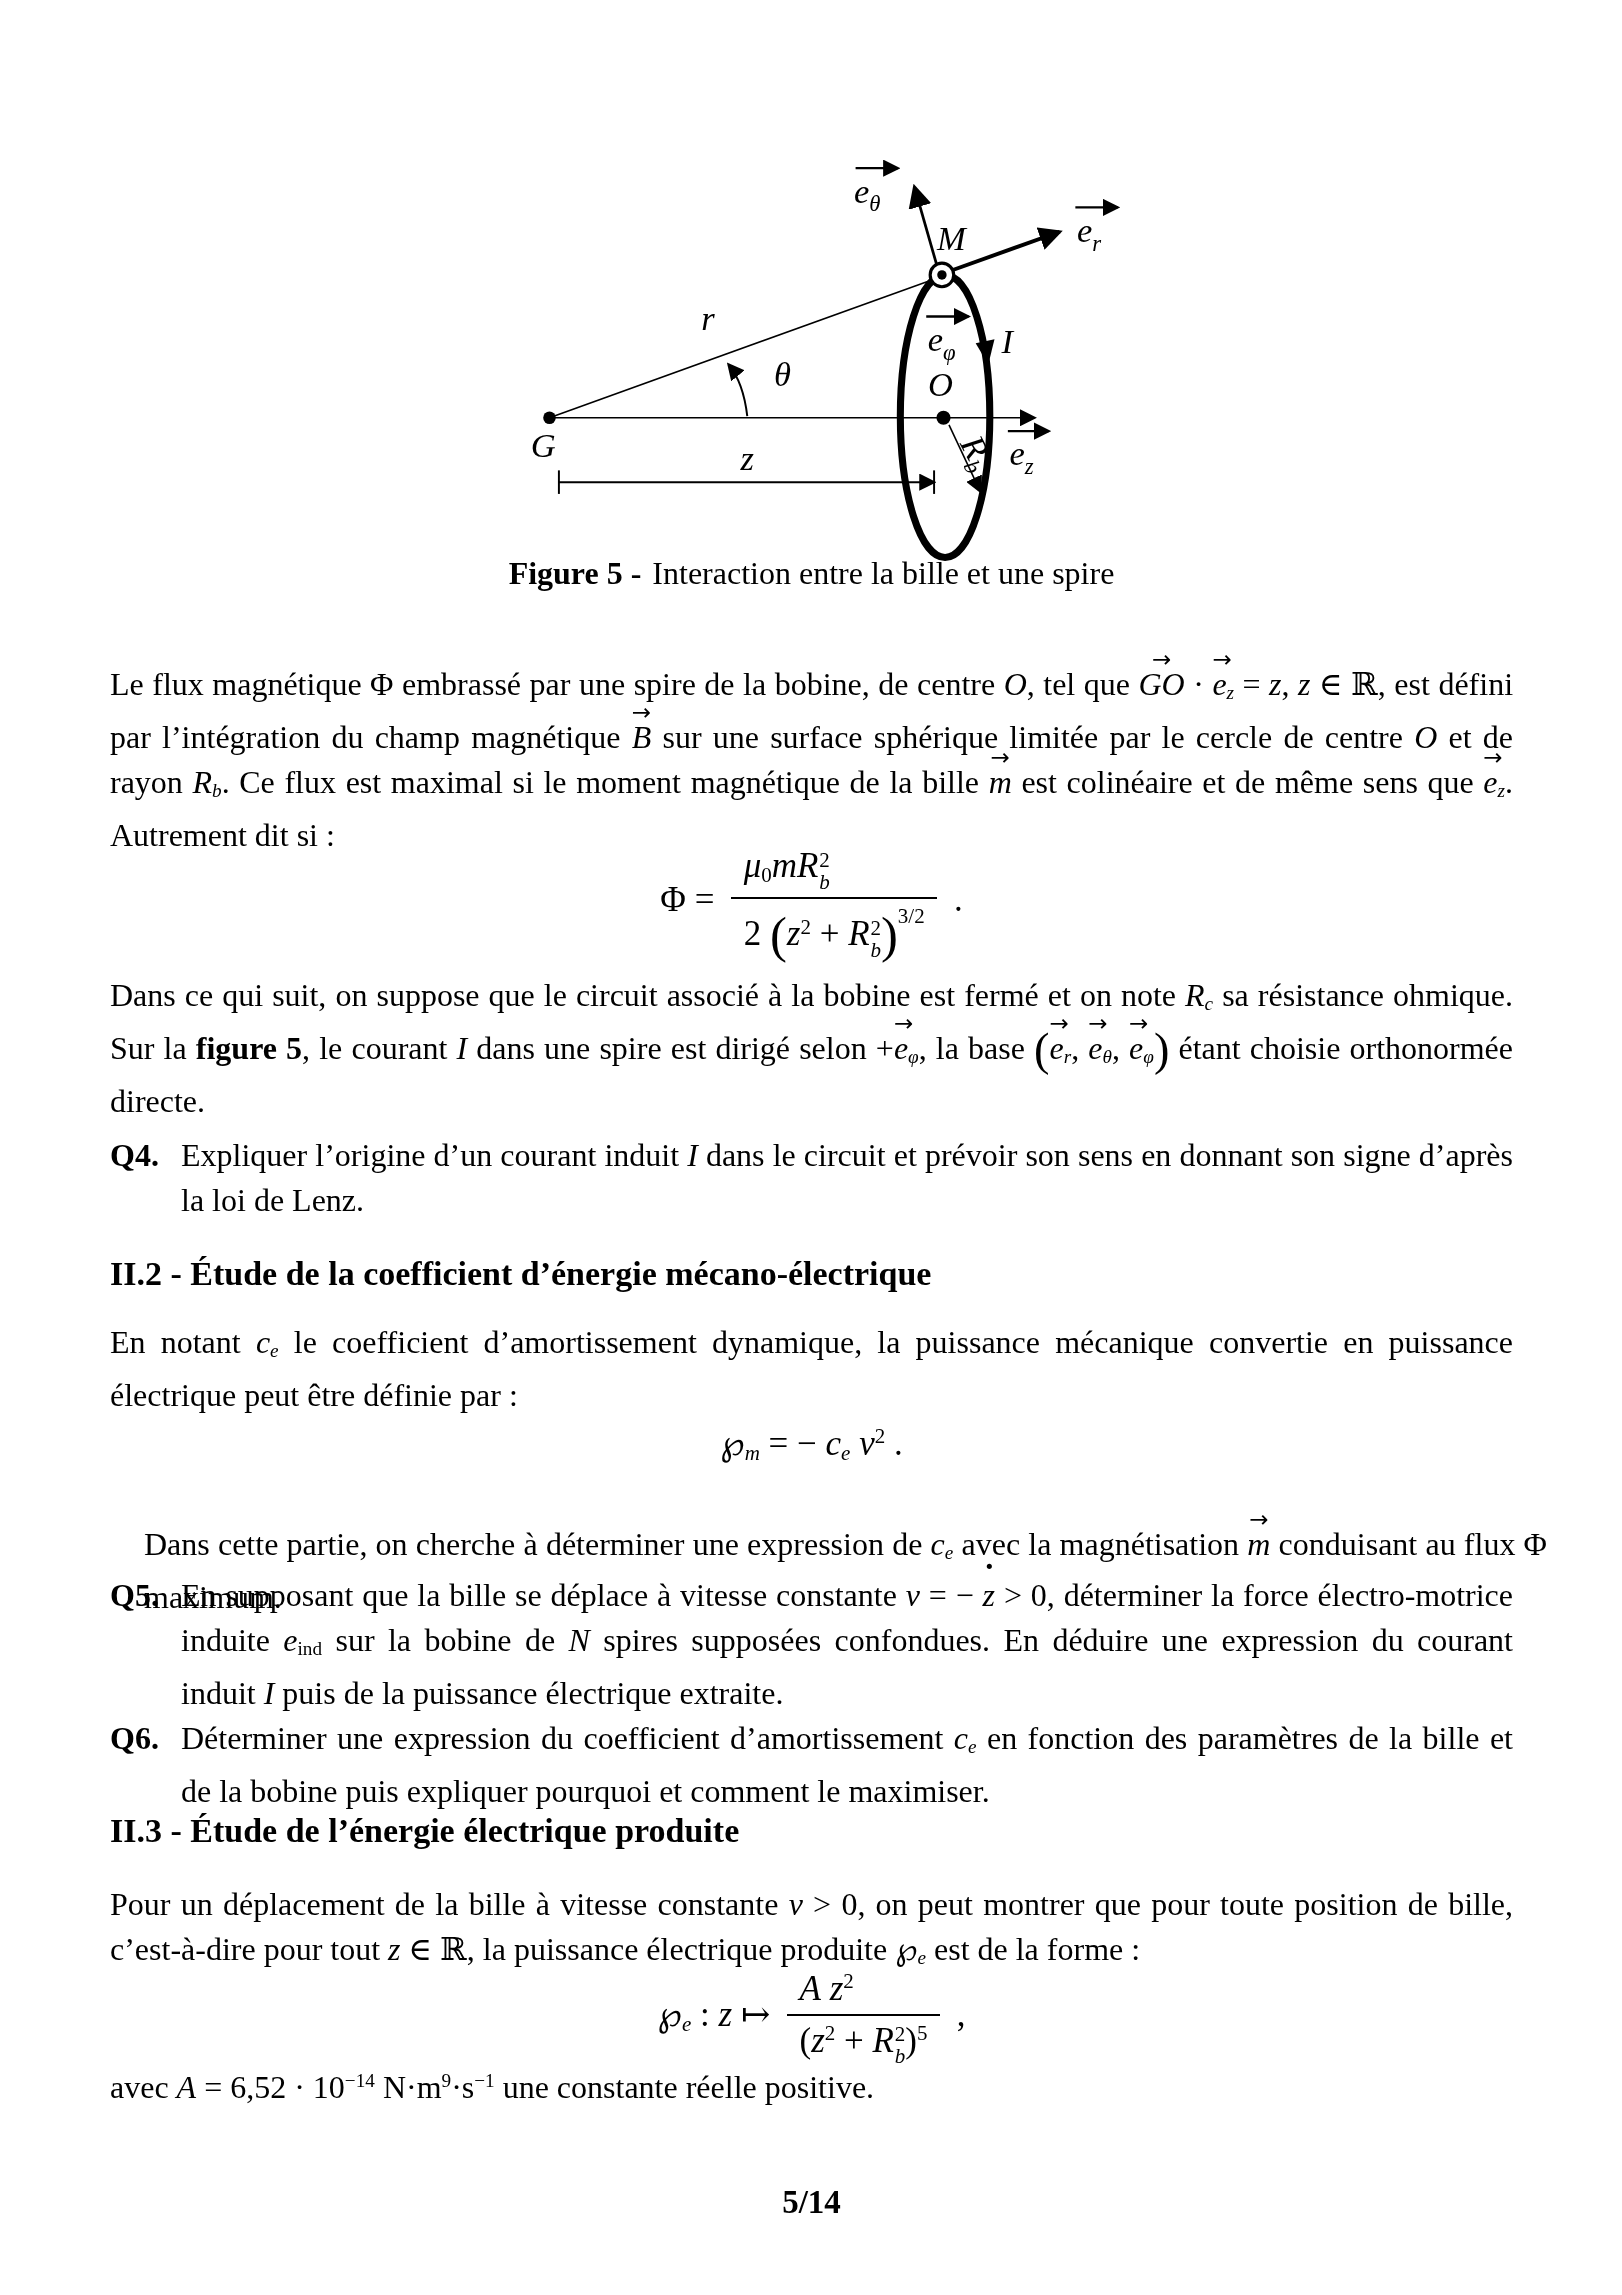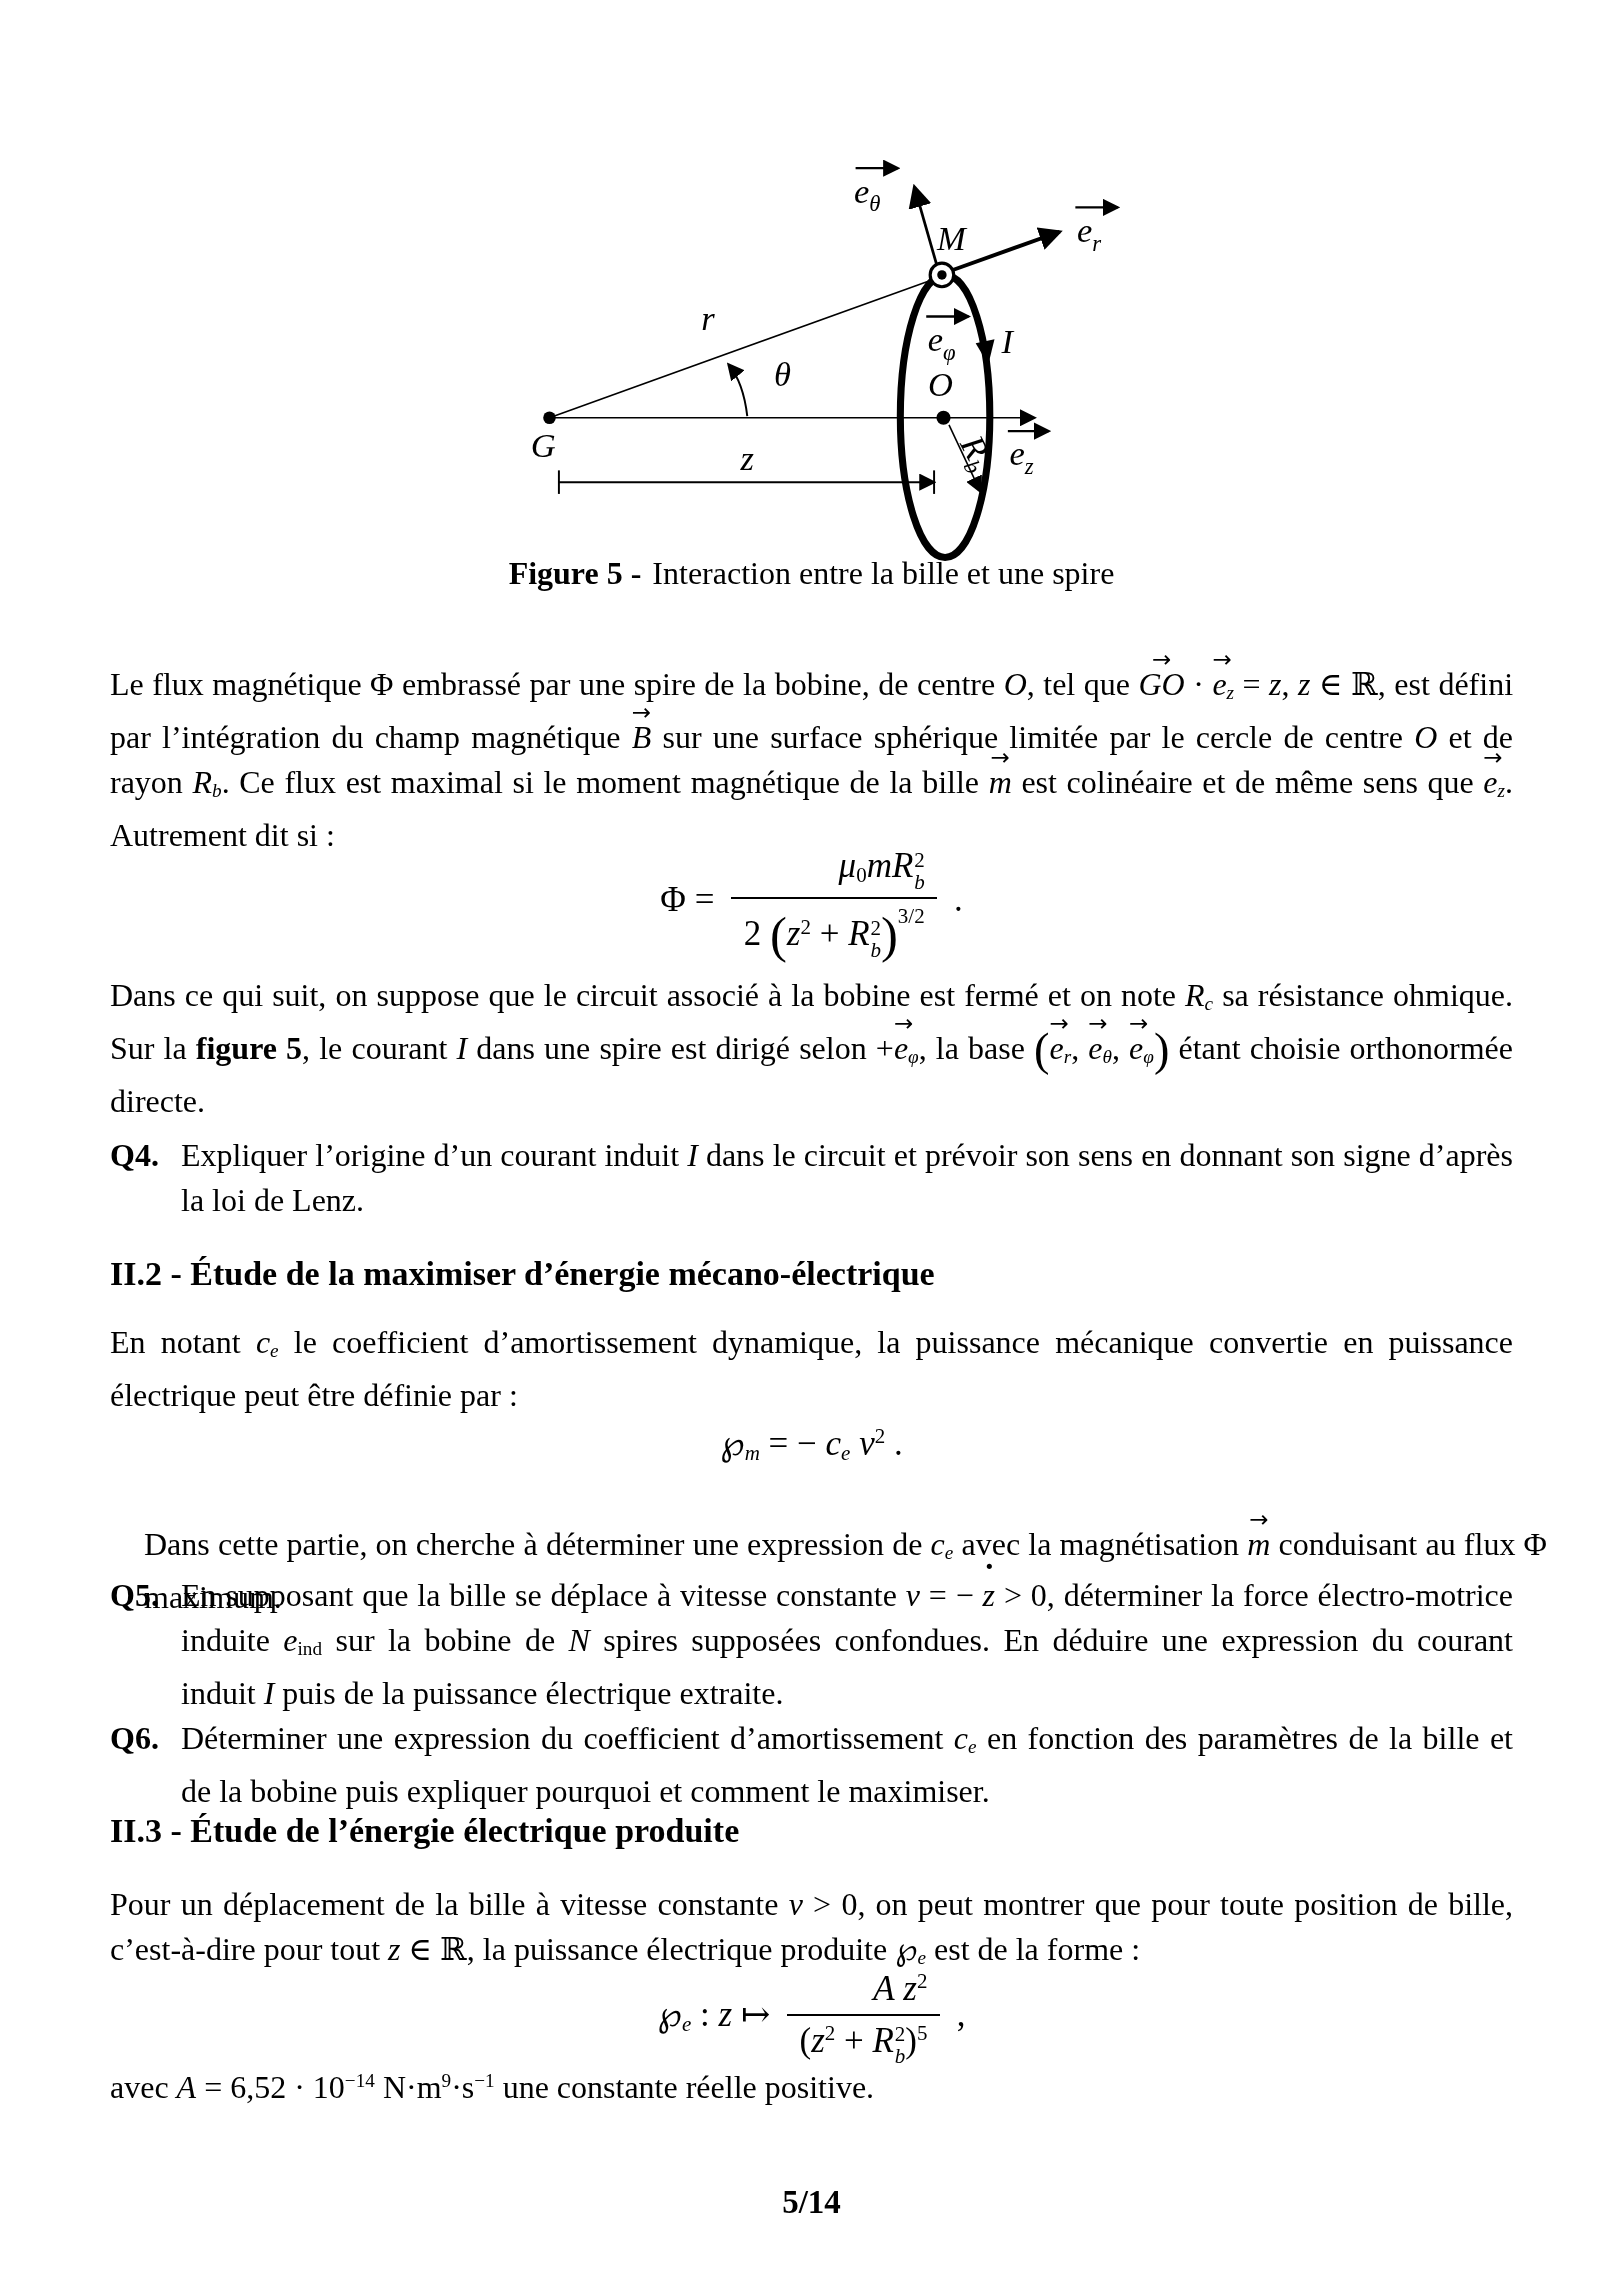--- a/index.html
+++ b/index.html
@@ -20,21 +20,21 @@
   .vec::before{
     content:"→";position:absolute;top:-0.62em;left:0;width:100%;text-align:center;
     font-size:0.72em;font-style:normal;line-height:1;font-family:"DejaVu Sans",sans-serif;
   }
   .od{position:relative;display:inline-block;}
   .od::before{content:"·";position:absolute;top:-0.72em;left:55%;transform:translateX(-50%);
     font-style:normal;font-weight:bold;line-height:1;}
   .stk{display:inline-block;vertical-align:-0.55em;font-size:0.6em;line-height:1.05;margin-left:0.8px;}
   .stk .t{display:block;}
   .stk .b{display:block;font-style:italic;}
-  .frac{display:inline-flex;flex-direction:column;align-items:flex-end;vertical-align:middle;margin:0 7.9px;line-height:1.15;}
+  .frac{display:inline-flex;flex-direction:column;align-items:flex-start;vertical-align:middle;margin:0 7.9px;line-height:1.15;}
   .frac .num{padding:0 12.6px 4.7px;}
   .frac .den{border-top:2.4px solid #000;padding:4.7px 12.6px 0;}
   .eq{position:absolute;left:0;width:1623px;text-align:center;font-size:35px;}
   .qitem{position:absolute;left:110px;width:1403px;line-height:45px;text-align:justify;padding-left:71px;box-sizing:border-box;}
   .qlabel{position:absolute;left:0;top:0;font-weight:bold;}
   .heading{position:absolute;left:110px;width:1492px;font-weight:bold;font-size:34px;line-height:45px;}
   .caption{position:absolute;left:0;width:1623px;text-align:center;line-height:41px;}
   .caption .pre{font-weight:bold;margin-right:11px;}
   .footer{position:absolute;left:0;width:1623px;text-align:center;font-weight:bold;font-size:33px;}
   svg .fig-label{font-style:italic;font-size:44px;fill:#000;}
@@ -115,21 +115,21 @@
         <span class="den"><span>2 </span><span class="bp">(</span><span class="it">z</span><span class="sp">2</span><span> + </span><span class="it">R</span><span class="stk"><span class="t">2</span><span class="b">b</span></span><span class="bp">)</span><span class="spp">3/2</span></span>
       </span><span> .</span></div>
 
   <div class="block" style="top:973px;"><span>Dans ce qui suit, on suppose que le circuit associé à la bobine est fermé et on note </span><span class="it">R</span><span class="it sb">c</span><span> sa résistance ohmique. Sur la </span><span class="bd">figure 5</span><span>, le courant </span><span class="it">I</span><span> dans une spire est dirigé selon +</span><span class="it vec">e</span><span class="it sb">φ</span><span>, la base </span><span class="bp">(</span><span class="it vec">e</span><span class="it sb">r</span><span>, </span><span class="it vec">e</span><span class="it sb">θ</span><span>, </span><span class="it vec">e</span><span class="it sb">φ</span><span class="bp">)</span><span> étant choisie orthonormée directe.</span></div>
 
   <div class="qitem" style="top:1133px;">
     <span class="qlabel">Q4.</span>
     <span><span>Expliquer l’origine d’un courant induit </span><span class="it">I</span><span> dans le circuit et prévoir son sens en donnant son signe d’après la loi de Lenz.</span></span>
   </div>
 
-  <div class="heading" style="top:1251px;">II.2 - Étude de la maximiser d’énergie mécano-électrique</div>
+  <div class="heading" style="top:1251px;">II.2 - Étude de la coefficient d’énergie mécano-électrique</div>
 
   <div class="block" style="top:1320px;"><span>En notant </span><span class="it">c</span><span class="it sb">e</span><span> le coefficient d’amortissement dynamique, la puissance mécanique convertie en puissance électrique peut être définie par :</span></div>
 
   <div class="eq" style="top:1423px;"><span class="scr">℘</span><span class="it sb">m</span><span> = − </span><span class="it">c</span><span class="it sb">e</span><span> </span><span class="it">v</span><span class="sp">2</span><span> .</span></div>
 
   <div class="block" style="top:1522px;margin-left:34px;"><span>Dans cette partie, on cherche à déterminer une expression de </span><span class="it">c</span><span class="it sb">e</span><span> avec la magnétisation </span><span class="it vec">m</span><span> conduisant au flux Φ maximum.</span></div>
 
   <div class="qitem" style="top:1573px;">
     <span class="qlabel">Q5.</span>
     <span><span>En supposant que la bille se déplace à vitesse constante </span><span class="it">v</span><span> = − </span><span class="it od">z</span><span> &gt; 0, déterminer la force électro-motrice induite </span><span class="it">e</span><span class="sb">ind</span><span> sur la bobine de </span><span class="it">N</span><span> spires supposées confondues. En déduire une expression du courant induit </span><span class="it">I</span><span> puis de la puissance électrique extraite.</span></span>

